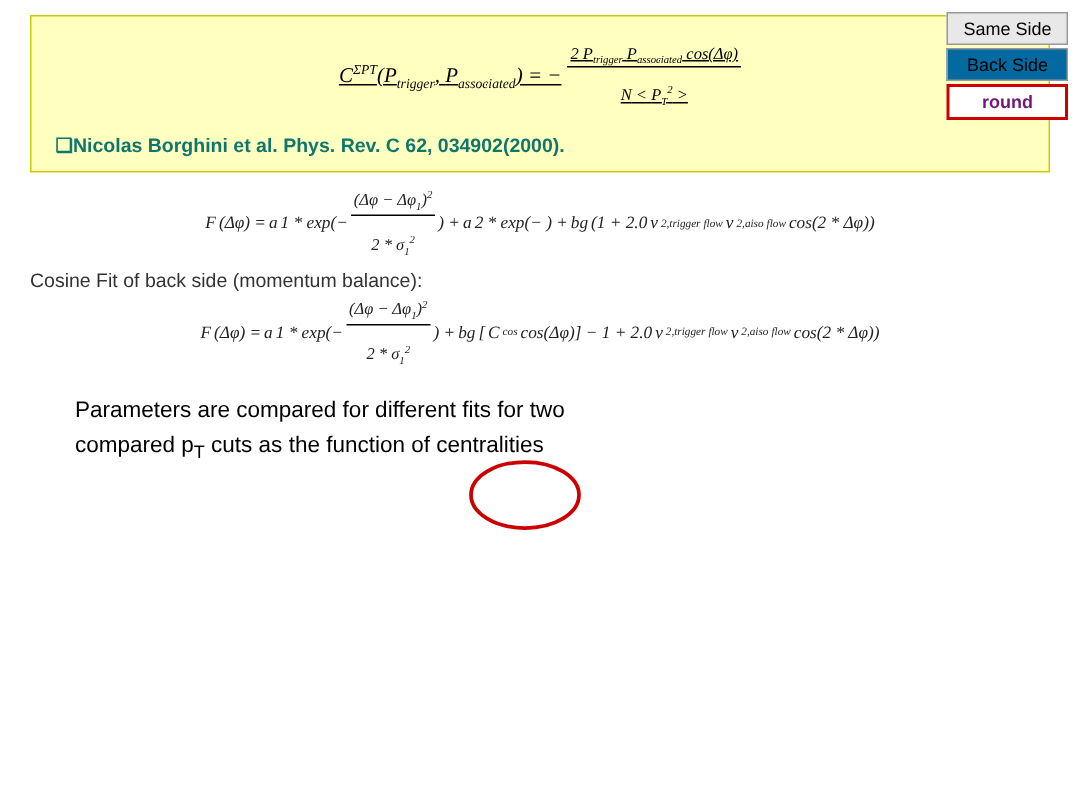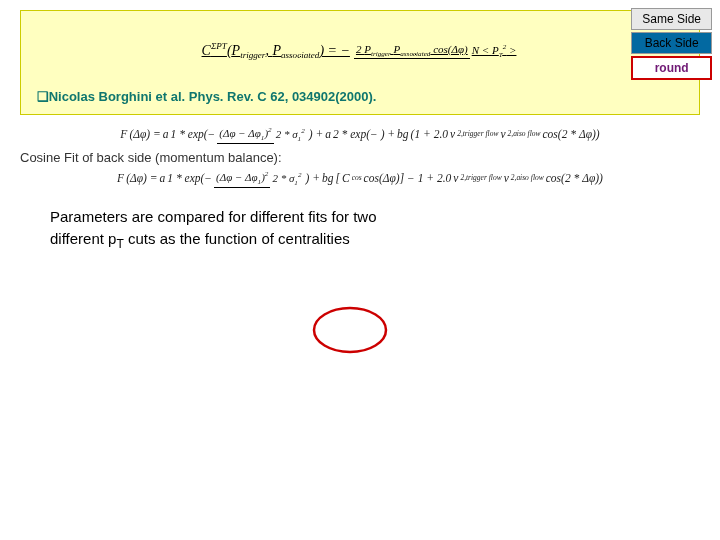--- a/index.html
+++ b/index.html
@@ -108,24 +108,25 @@
     }
 
     
     .math-formula {
       font-family: 'Times New Roman', Times, serif;
       font-style: italic;
     }
 
     .fraction {
       display: inline-flex;
-      flex-direction: row;
-      align-items: flex-end;
+      flex-direction: column;
+      align-items: center;
       vertical-align: middle;
       font-size: 12px;
+      gap: 11px;
     }
     .fraction .num {
       border-bottom: 1px solid #000;
       padding: 0 2px;
       font-size: 11px;
     }
     .fraction .den {
       padding: 0 2px;
       font-size: 11px;
     }
@@ -184,16 +185,16 @@
       ) + <i>bg</i>[<i>C</i><sub class="subscript">cos</sub> cos(Δφ)] − 1 + 2.0<i>v</i><sub class="subscript">2,trigger</sub><sup class="superscript">flow</sup> <i>v</i><sub class="subscript">2,aiso</sub><sup class="superscript">flow</sup> cos(2 * Δφ))
     </span>
   </div>
 
   <svg style="position:absolute; left:310px; top:300px; pointer-events:none;" width="80" height="60">
     <ellipse cx="40" cy="30" rx="36" ry="22" fill="none" stroke="#cc0000" stroke-width="2.5"></ellipse>
   </svg>
 
   <div class="bottom-text" style="margin-top:18px; padding-left:30px;">
     <span>Parameters are compared for different fits for two</span><br>
-    <span>different p</span><span style="font-size:12px; vertical-align:sub;">T</span><span> cuts as the function of centralities</span>
+    <span>compared p</span><span style="font-size:12px; vertical-align:sub;">T</span><span> cuts as the function of centralities</span>
   </div>
 
 </div>
 
 </body></html>

